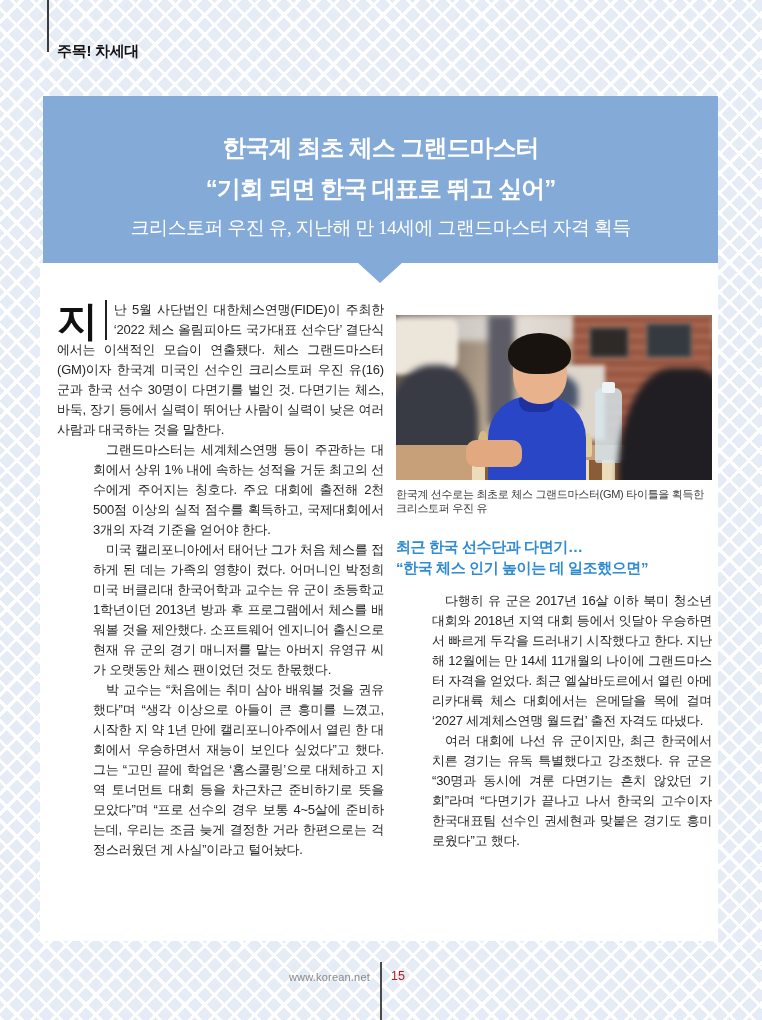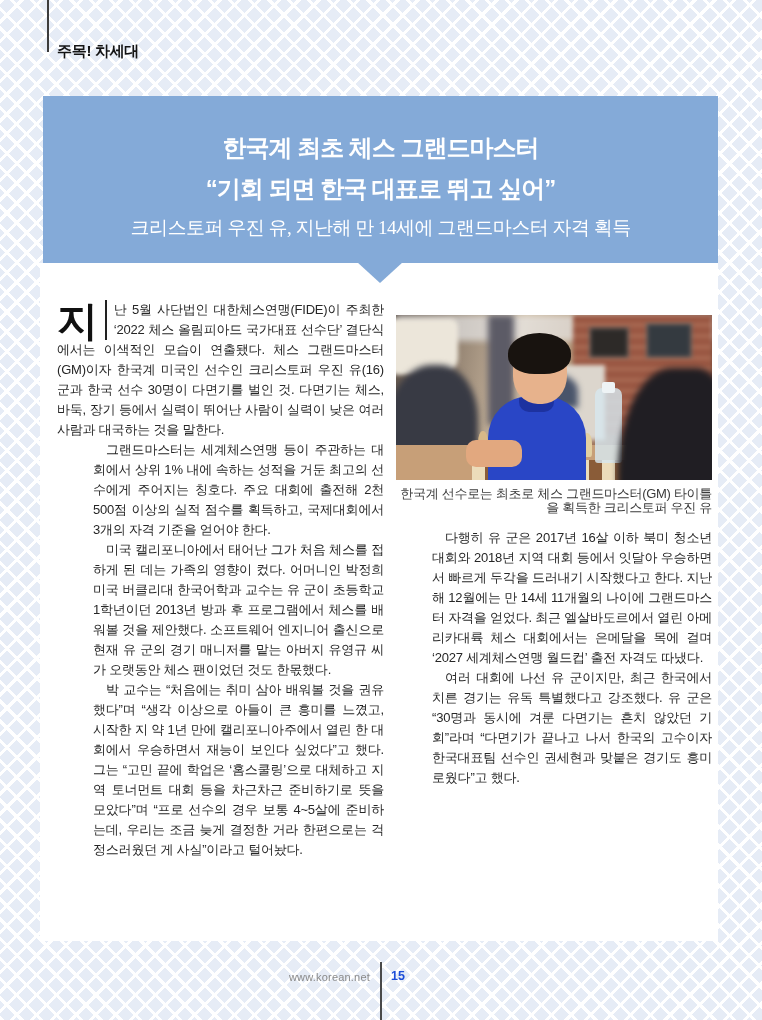--- a/index.html
+++ b/index.html
@@ -62,33 +62,33 @@
   .ph-head{left:37%;top:17%;width:17%;height:37%;background:#e7b28c;border-radius:46%;}
   .ph-hair{left:35.5%;top:11%;width:20%;height:25%;background:#18130f;border-radius:50% 50% 42% 42%;}
   .ph-arm{left:22%;top:76%;width:18%;height:16%;background:#e2a87f;border-radius:10px;}
   .ph-bottle{left:63%;top:44%;width:8.5%;height:46%;background:rgba(215,230,238,.82);border-radius:7px 7px 3px 3px;}
   .ph-bottle-cap{left:65.2%;top:40.5%;width:4%;height:7%;background:#eef3f5;border-radius:2px;}
   .ph-table{left:0;bottom:0;width:100%;height:21%;background:#c79f78;}
   .ph-board{left:24%;bottom:0;width:56%;height:12%;
     background:repeating-linear-gradient(90deg,#ecdcba 0 13px,#8a5c38 13px 26px);}
   .ph-piece{bottom:14%;border-radius:45% 45% 18% 18%;}
   
-  .caption{margin-top:7px;font-size:13px;line-height:14px;color:#3a3a3a;letter-spacing:-0.3px;text-align:right;}
+  .caption{margin-top:7px;font-size:11px;line-height:14px;color:#3a3a3a;letter-spacing:-0.3px;text-align:left;}
   .subhead{margin-top:21px;font-size:15px;line-height:21px;font-weight:800;color:#2f8bd4;letter-spacing:-0.4px;text-align:left;}
   .body-start{margin-top:13px;}
   .end-mark{
     display:inline-block;width:11px;height:11px;vertical-align:-1px;margin-left:3px;
     font-size:8px;line-height:11px;text-align:center;color:#233;
     border:1px solid #d8d8d8;border-right:3px solid #f2b705;border-bottom:2px solid #e87b1e;
     font-weight:700;
   }
   
   .footer-divider{position:absolute;left:380px;top:962px;width:2px;height:58px;background:#4a4a4a;}
   .footer-url{position:absolute;right:392px;top:971px;font-size:11px;color:#8a8a8a;letter-spacing:0.2px;}
-  .footer-page{position:absolute;left:391px;top:969px;font-size:12.5px;font-weight:700;color:#1d4ed8;}
+  .footer-page{position:absolute;left:391px;top:969px;font-size:12.5px;font-weight:400;color:#b91c1c;}
 </style>
 </head>
 <body>
 
 <div class="content-panel"></div>
 
 <div class="kicker-rule"></div>
 <div class="kicker">주목! 차세대</div>
 
 <div class="title-box">
@@ -128,20 +128,24 @@
     <div class="ph ph-bottle"></div>
     <div class="ph ph-bottle-cap"></div>
     <div class="ph ph-shirt"></div>
     <div class="ph ph-collar"></div>
     <div class="ph ph-head"></div>
     <div class="ph ph-hair"></div>
     <div class="ph ph-arm"></div>
     <div class="ph ph-figright blur3"></div>
   </div>
   <div class="caption">한국계 선수로는 최초로 체스 그랜드마스터(GM) 타이틀을 획득한 크리스토퍼 우진 유</div>
+  <div class="subhead">
+    <div>최근 한국 선수단과 다면기…</div>
+    <div>“한국 체스 인기 높이는 데 일조했으면”</div>
+  </div>
   <div class="body-start">
     <p class="indent">다행히 유 군은 2017년 16살 이하 북미 청소년 대회와 2018년 지역 대회 등에서 잇달아 우승하면서 빠르게 두각을 드러내기 시작했다고 한다. 지난해 12월에는 만 14세 11개월의 나이에 그랜드마스터 자격을 얻었다. 최근 엘살바도르에서 열린 아메리카대륙 체스 대회에서는 은메달을 목에 걸며 ‘2027 세계체스연맹 월드컵’ 출전 자격도 따냈다.</p>
     <p class="indent">여러 대회에 나선 유 군이지만, 최근 한국에서 치른 경기는 유독 특별했다고 강조했다. 유 군은 “30명과 동시에 겨룬 다면기는 흔치 않았던 기회”라며 “다면기가 끝나고 나서 한국의 고수이자 한국대표팀 선수인 권세현과 맞붙은 경기도 흥미로웠다”고 했다.</p>
   </div>
 </div>
 
 <div class="footer-divider"></div>
 <div class="footer-url">www.korean.net</div>
 <div class="footer-page">15</div>
 

